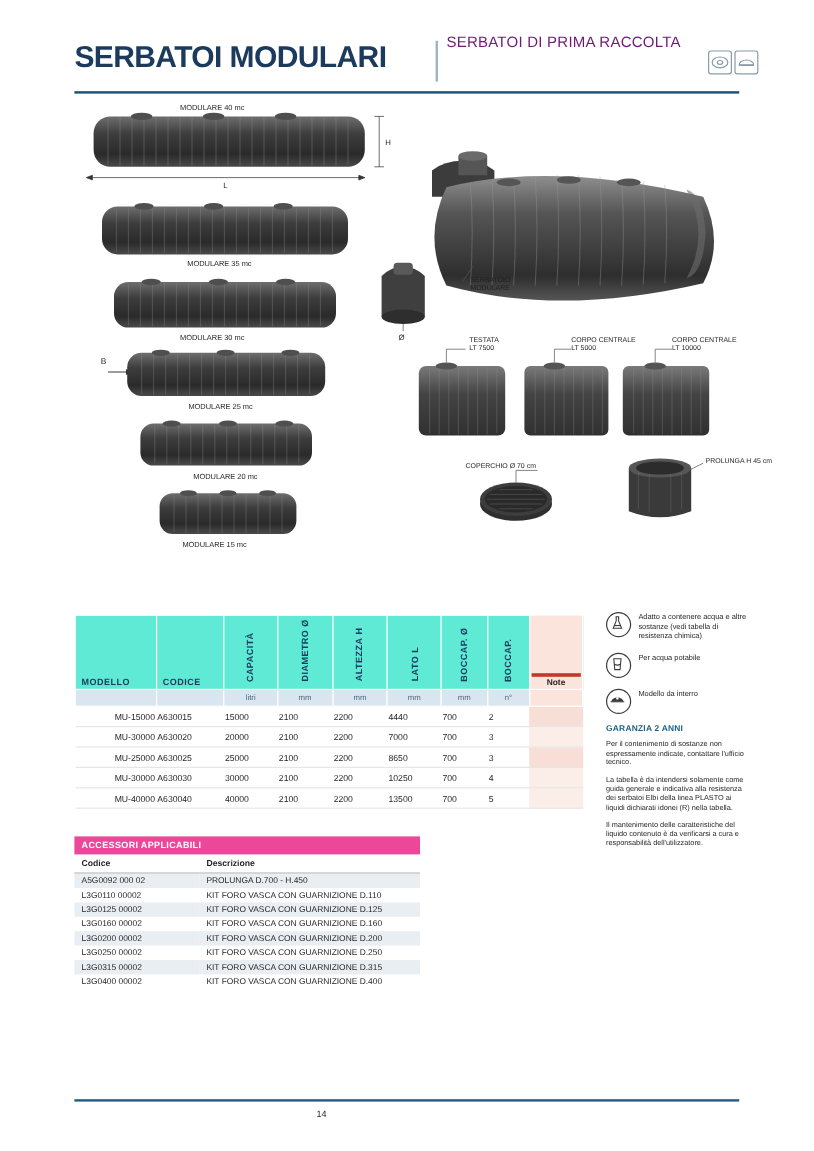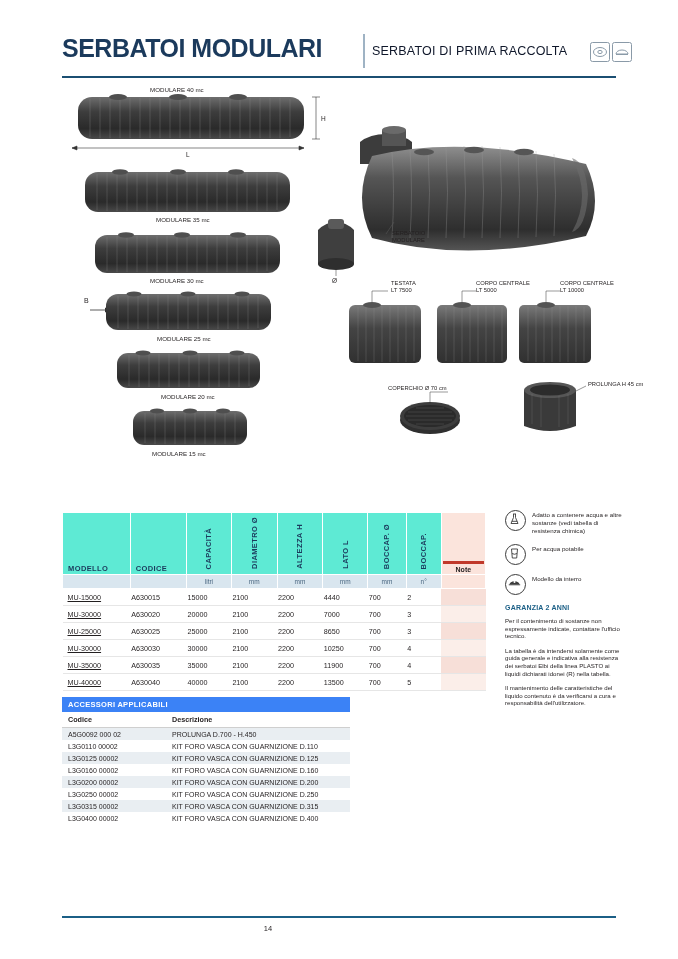--- a/index.html
+++ b/index.html
@@ -20,22 +20,22 @@
   }
   .hdr-title{
     position:absolute;left:62px;top:20px;
     font-size:25px;font-weight:bold;letter-spacing:-0.5px;color:#1b3a5c;
     font-family:"Liberation Sans", sans-serif;
   }
   .hdr-divider{
     position:absolute;left:363px;top:20px;width:2px;height:34px;background:#9fb3c4;
   }
   .hdr-sub{
-    position:absolute;left:372px;top:30px;
-    font-size:12.5px;line-height:15px;color:#0f172a;letter-spacing:0.2px;
+    position:absolute;left:372px;top:14px;
+    font-size:12.5px;line-height:15px;color:#701a75;letter-spacing:0.2px;
   }
   .hdr-icons{
     position:absolute;right:60px;top:28px;width:42px;height:20px;
   }
   .hdr-icons svg{display:block;}
 
   
   .drawing{
     position:absolute;left:0;top:72px;width:678px;height:420px;
   }
@@ -59,30 +59,30 @@
   .mt-head .flat{
     font-size:7.5px;color:#1b3a5c;letter-spacing:0.4px;text-align:left;padding-left:5px;
   }
   .mt-units td{
     background:#d9e6ef;font-size:6.5px;color:#4a6781;text-align:center;height:11px;
   }
   .mt-body td{
     font-size:7.2px;text-align:left;height:14px;color:#231f20;background:#ffffff;
     border-bottom:1px solid #e6e6e6;border-left:none;border-right:none;border-top:none;
   }
-  .mt-body td.model{text-align:left;padding-left:5px;text-decoration:underline;}
+  .mt-body td.model{text-align:right;padding-left:5px;}
   .mt-body td.note{background:#f7dfd8;}
   .mt-body tr.alt td.note{background:#fbeee9;}
   .note-head{background:#fbe4dc !important;}
   .note-head-bar{height:3px;background:#c0392b;}
 
   
   .acc-wrap{position:absolute;left:62px;top:697px;width:288px;}
   .acc-title{
-    background:#3b82f6;color:#ffffff;font-size:7.5px;font-weight:bold;
+    background:#ec4899;color:#ffffff;font-size:7.5px;font-weight:bold;
     padding:3px 6px;letter-spacing:0.3px;
   }
   .acc-table{width:100%;border-collapse:collapse;}
   .acc-table th{
     font-size:7.2px;text-align:left;padding:3px 6px;font-weight:bold;color:#231f20;
     border-bottom:1px solid #cfcfcf;
   }
   .acc-table td{
     font-size:7px;padding:2.5px 6px;color:#231f20;
   }
@@ -530,31 +530,20 @@
       <td class="model">MU-30000</td>
       <td>A630030</td>
       <td>30000</td>
       <td>2100</td>
       <td>2200</td>
       <td>10250</td>
       <td>700</td>
       <td>4</td>
       <td class="note"></td>
     </tr>
-    <tr>
-      <td class="model">MU-35000</td>
-      <td>A630035</td>
-      <td>35000</td>
-      <td>2100</td>
-      <td>2200</td>
-      <td>11900</td>
-      <td>700</td>
-      <td>4</td>
-      <td class="note"></td>
-    </tr>
     <tr class="alt">
       <td class="model">MU-40000</td>
       <td>A630040</td>
       <td>40000</td>
       <td>2100</td>
       <td>2200</td>
       <td>13500</td>
       <td>700</td>
       <td>5</td>
       <td class="note"></td>

